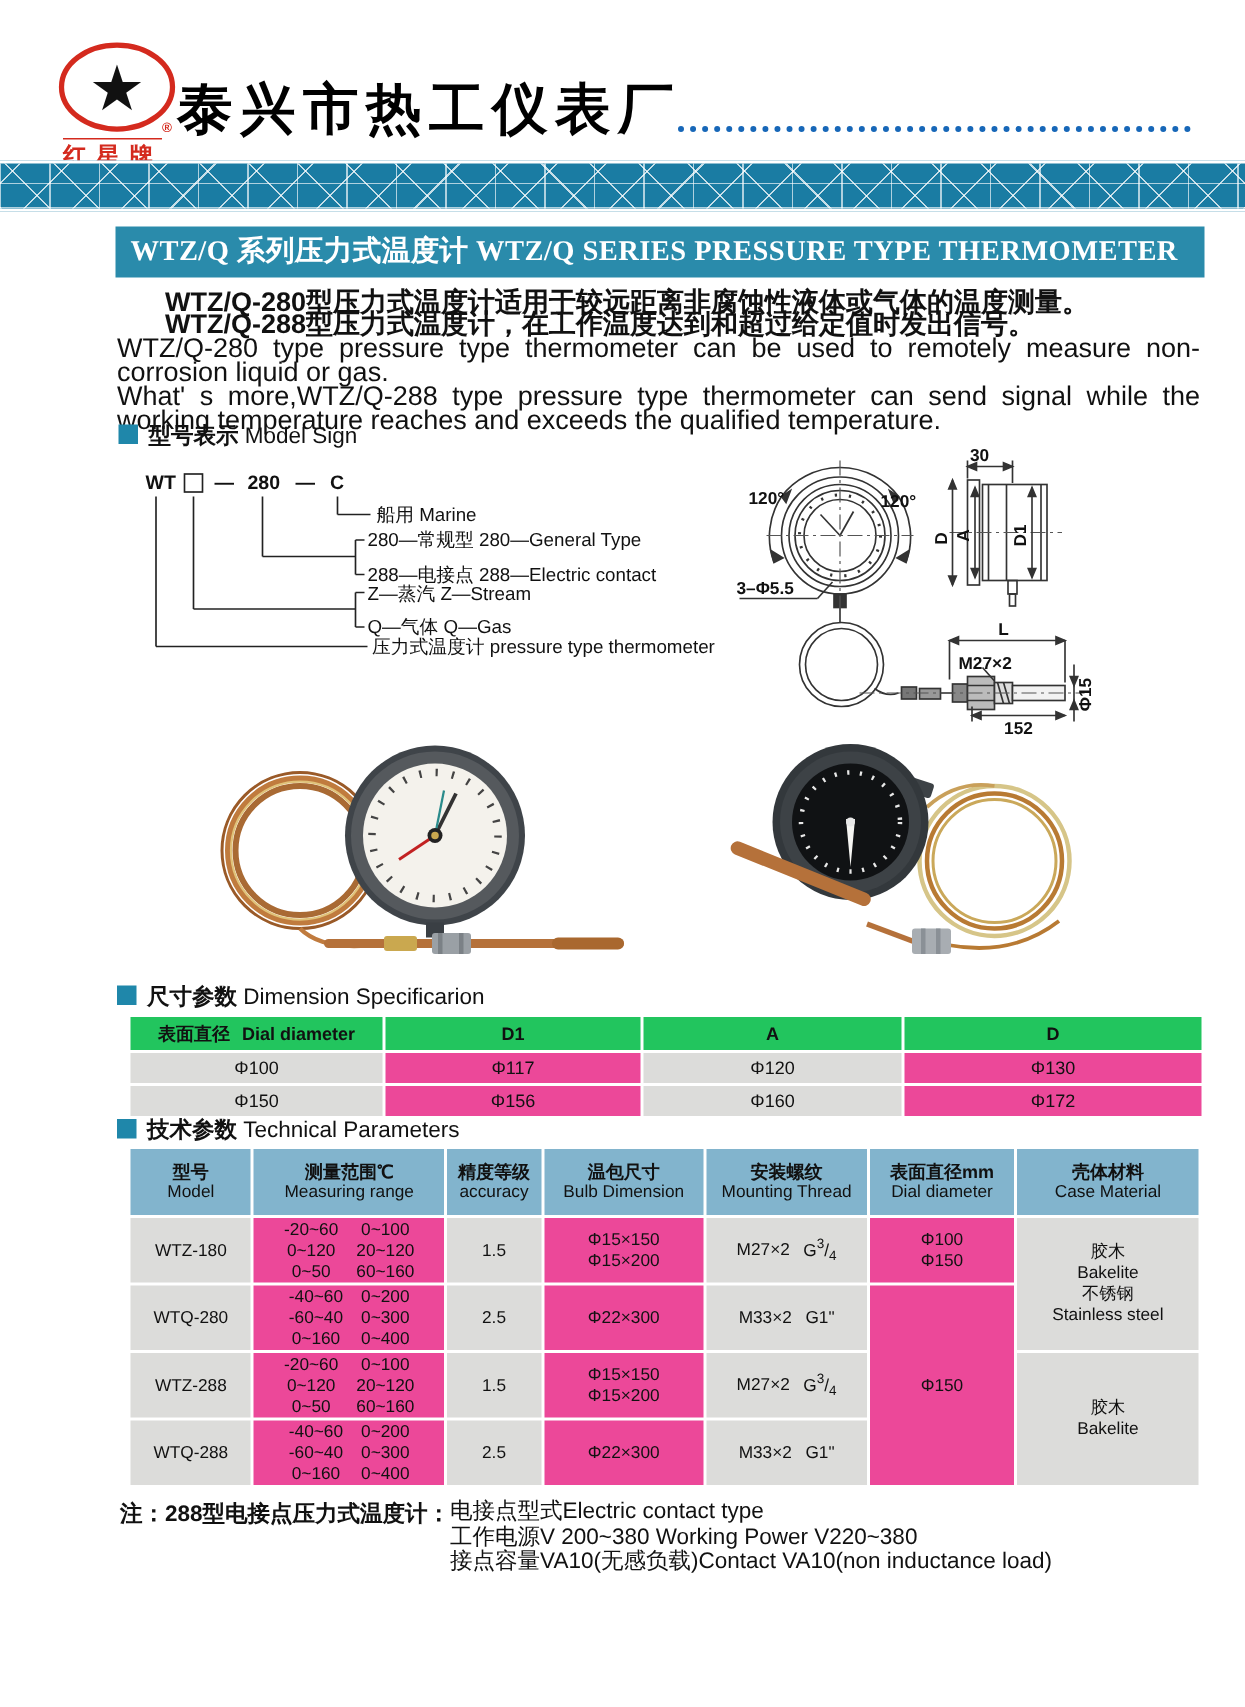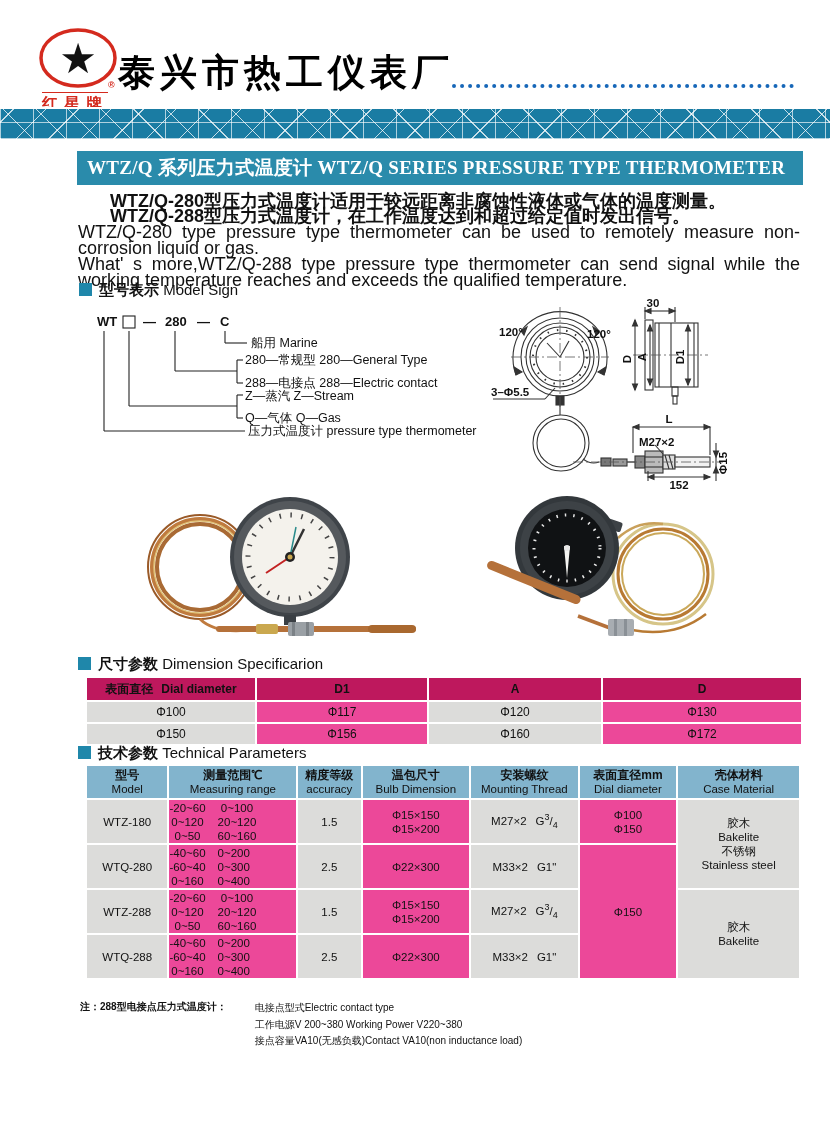--- a/index.html
+++ b/index.html
@@ -49,39 +49,39 @@
   .modelsvg  { position:absolute; left:85px;  top:305px; }
   .outlinesvg{ position:absolute; left:483px; top:293px; }
   .photoL { position:absolute; left:138px; top:489px; }
   .photoR { position:absolute; left:470px; top:486px; }
 
   
   table { border-collapse:separate; border-spacing:2px; table-layout:fixed; }
   td { text-align:center; vertical-align:middle; overflow:hidden; }
   .t1 { position:absolute; left:85px; top:676px; width:716px; }
   .t1 td { height:20px; font-size:12px; }
-  .t1 .hb { height:22px; background:#be185d; font-weight:bold; }
+  .t1 .hb { height:22px; background:#22c55e; font-weight:bold; }
   .t1 .hb .hcn { font-weight:bold; margin-right:8px; }
   .t1 .hb .hen { font-weight:bold; }
   .cg { background:#dcdcda; }
   .cb { background:#ec4899; }
 
   .t2 { position:absolute; left:85px; top:764px; width:716px; }
   .t2 td { font-size:11.5px; line-height:14px; }
-  .t2 .hb { height:32px; background:#82b4cd; }
+  .t2 .hb { height:44px; background:#82b4cd; }
   .t2 .hb .hcn { font-weight:bold; font-size:12px; display:block; }
   .t2 .hb .hen { font-size:11.5px; display:block; }
   .t2 .row td { height:43px; }
-  .rng { display:flex; justify-content:flex-start; gap:12px; }
+  .rng { display:flex; justify-content:center; gap:12px; }
   .rng div div { line-height:14px; }
   .gpart { margin-left:9px; }
   sup, sub { font-size:9px; }
 
   
-  .notes { position:absolute; left:80px; top:1000px; display:flex; font-size:10px;gap:28px; }
+  .notes { position:absolute; left:80px; top:1000px; display:flex; font-size:15px; }
   .notes .prefix { font-weight:bold; white-space:nowrap; }
   .notes .nlines div { line-height:16.5px; font-weight:500; }
 </style>
 </head>
 <body>
 
 <div class="page">
 
   <div class="logo">
     <svg width="92" height="80" viewBox="0 0 92 80">

